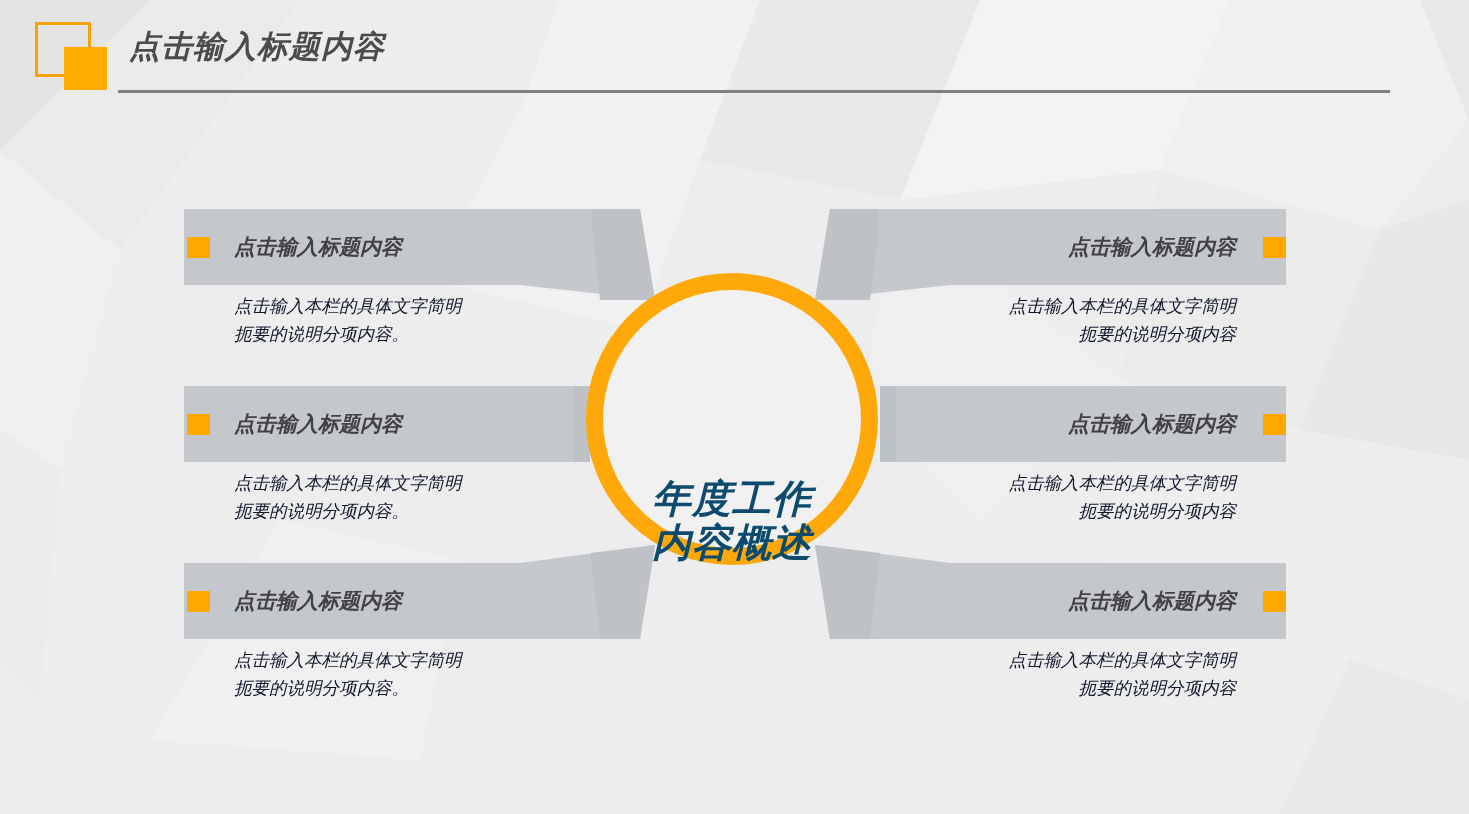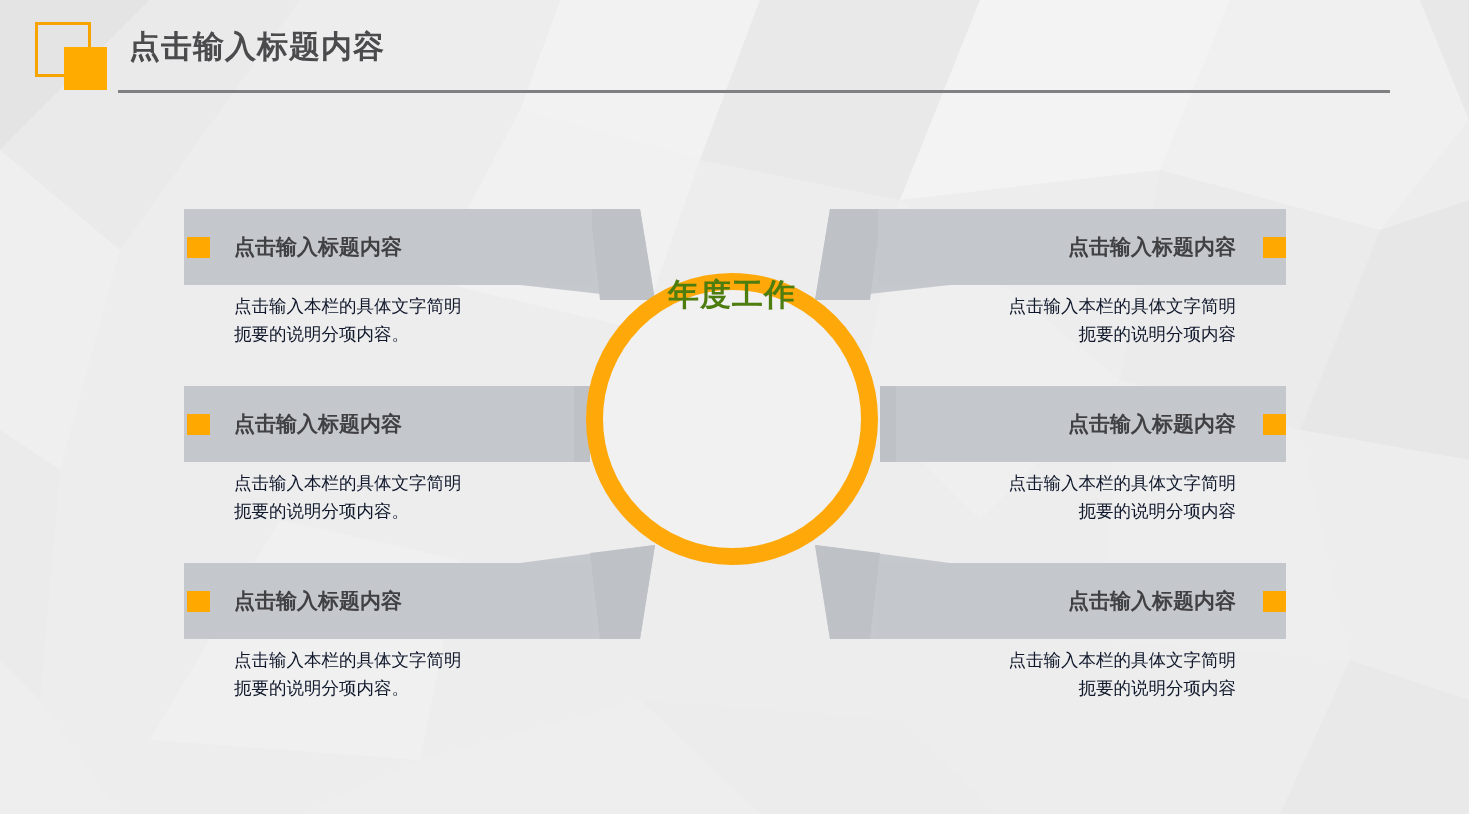--- a/index.html
+++ b/index.html
@@ -2,21 +2,21 @@
 <html><head>
 <meta charset="utf-8">
 <style>
   html,body{margin:0;padding:0;}
   body{
     width:1469px;height:814px;overflow:hidden;
     font-family:"Liberation Sans","DejaVu Sans",sans-serif;
     background:#eeeeee;
     position:relative;
   }
-  #slide{position:absolute;inset:0;width:1469px;height:814px;overflow:hidden;background:#ededee;}
+  #slide{position:absolute;inset:0;width:1469px;height:814px;overflow:hidden;background:#ededee;font-style:italic;}
 
   
   #bg{position:absolute;inset:0;width:1469px;height:814px;}
 
   
   #header{position:absolute;left:0;top:0;width:1469px;height:110px;}
   #logo-outline{
     position:absolute;left:35px;top:22px;width:56px;height:55px;
     border:3px solid #f7a400;box-sizing:border-box;background:transparent;
   }
@@ -55,22 +55,22 @@
   .right-desc{text-align:right;}
 
   
   #center-circle{
     position:absolute;left:586px;top:273px;width:292px;height:292px;
     border:17px solid #ffa809;border-radius:50%;box-sizing:border-box;
     background:#f1f1f1;
   }
   #center-label{
     position:absolute;left:586px;top:273px;width:292px;height:292px;
-    display:flex;flex-direction:column;align-items:center;justify-content:space-between;
-    font-size:31px;font-weight:bold;color:#4d7c0f;line-height:44px;
+    display:flex;flex-direction:column;align-items:center;justify-content:flex-end;
+    font-size:39px;font-weight:bold;color:#0c4a6e;line-height:44px;
     letter-spacing:1px;
   }
 </style>
 </head>
 <body>
 
 <div id="slide">
 
   <svg id="bg" viewBox="0 0 1469 814" preserveAspectRatio="none">
     <rect x="0" y="0" width="1469" height="814" fill="#ededee"></rect>
@@ -164,15 +164,16 @@
   <div class="bar right" style="left:878px;top:563px;width:408px;background:#c4c7cc;">
     <div class="marker"></div>
     <div class="bar-title">点击输入标题内容</div>
   </div>
   <div class="desc right-desc" style="left:816px;top:646px;width:420px;">点击输入本栏的具体文字简明
 扼要的说明分项内容</div>
 
   <div id="center-circle"></div>
   <div id="center-label">
     <div>年度工作</div>
+    <div>内容概述</div>
   </div>
 
 </div>
 
 </body></html>

